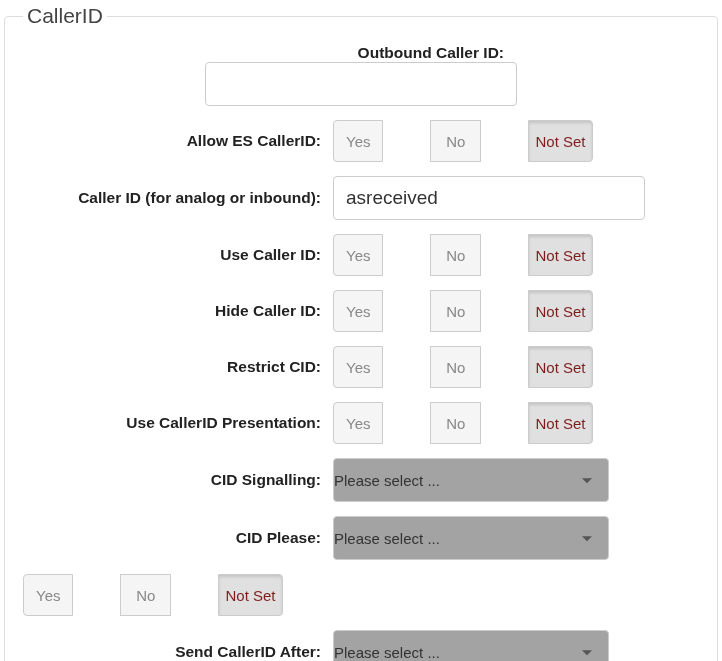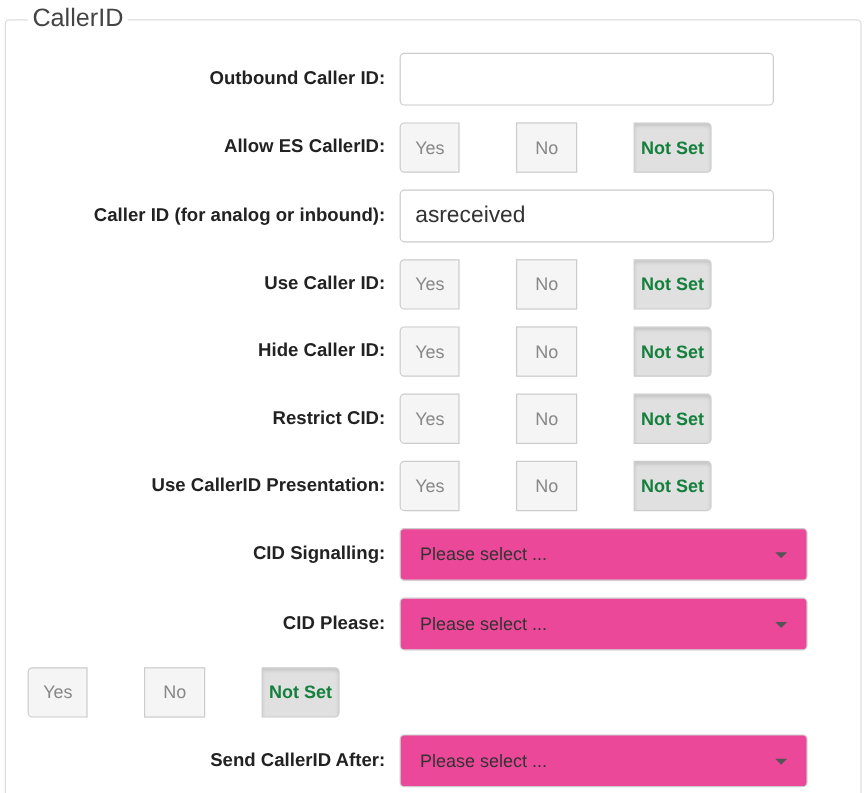--- a/index.html
+++ b/index.html
@@ -21,21 +21,21 @@
   legend {
     padding: 0 4px;
     font-size: 21px;
     color: #444;
   }
   .row {
     display: flex;
     align-items: center;
     margin-top: 14px;
   }
-  .row:first-of-type { margin-top: 6px; }
+  .row:first-of-type { margin-top: 6px; flex-direction: column; }
   .label {
     width: 310px;
     text-align: right;
     font-weight: 700;
     color: #222;
     padding-right: 12px;
     font-size: 15.5px;
   }
   .control {
     width: 312px;
@@ -74,34 +74,34 @@
     border-top-left-radius: 4px;
     border-bottom-left-radius: 4px;
   }
   .radio-btn:last-child {
     border-top-right-radius: 4px;
     border-bottom-right-radius: 4px;
     flex: 1.3;
   }
   .radio-btn.active {
     background: #e0e0e0;
-    color: #15803d;
-    font-weight: 700;
+    color: #7f1d1d;
+    font-weight: 400;
     box-shadow: inset 0 2px 3px rgba(0,0,0,0.12);
   }
   .select {
     position: relative;
-    width: 340px;
+    width: 276px;
     height: 44px;
     border: 1px solid #ccc;
     border-radius: 4px;
-    background: #ec4899;
+    background: #a3a3a3;
     display: flex;
     align-items: center;
-    padding: 0 16px;
+    padding: 0 0;
     cursor: pointer;
     font-size: 15px;
     color: #333;
   }
   .caret {
     position: absolute;
     right: 16px;
     top: 50%;
     transform: translateY(-35%);
     width: 0; height: 0;

